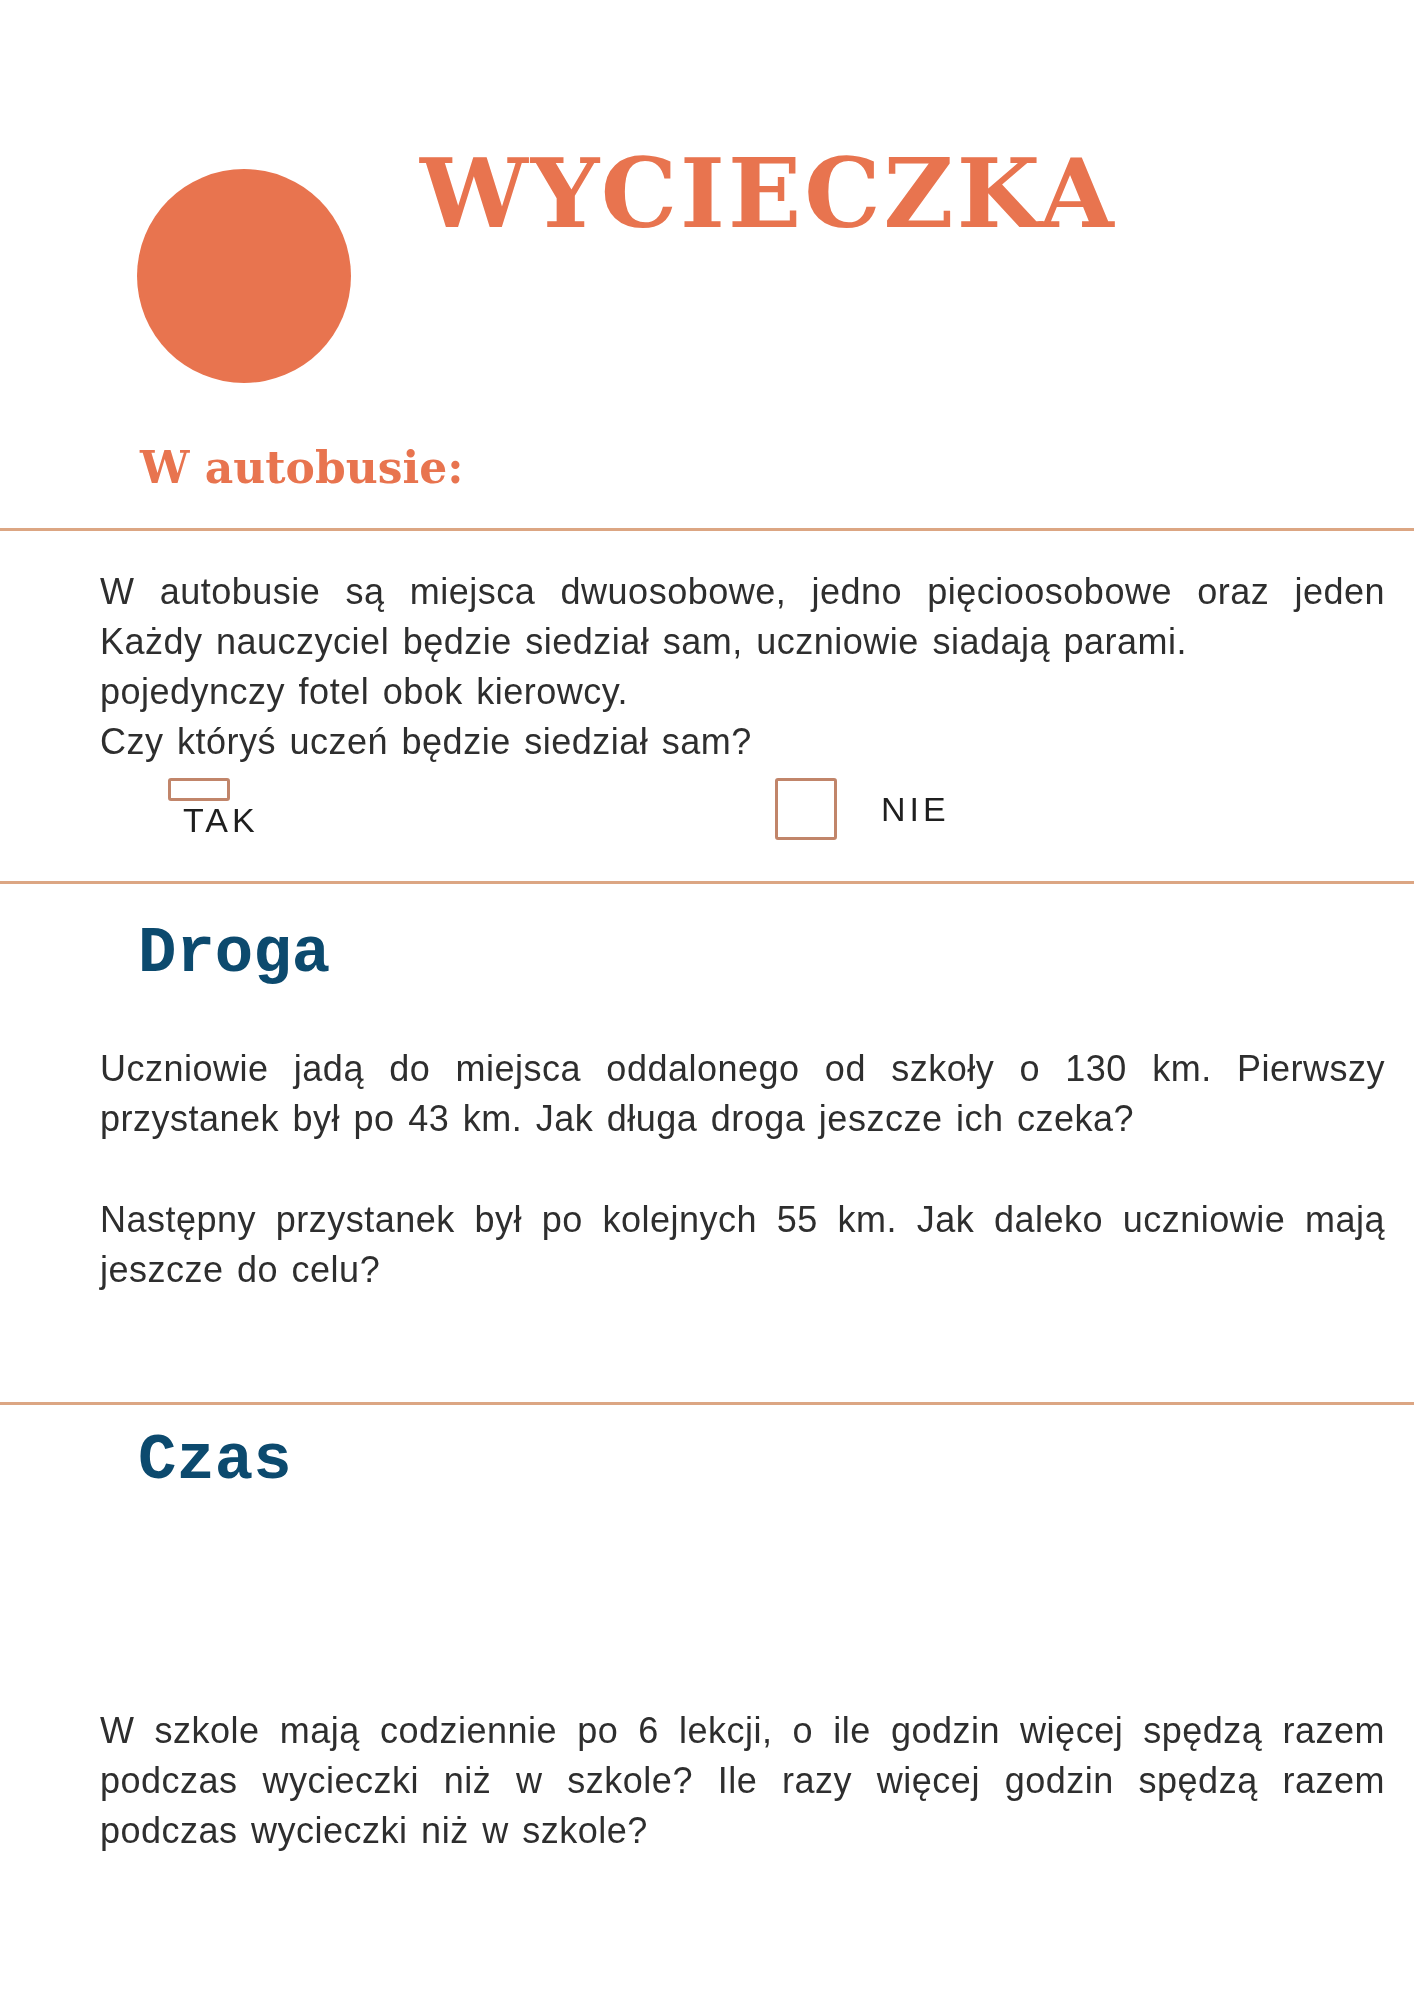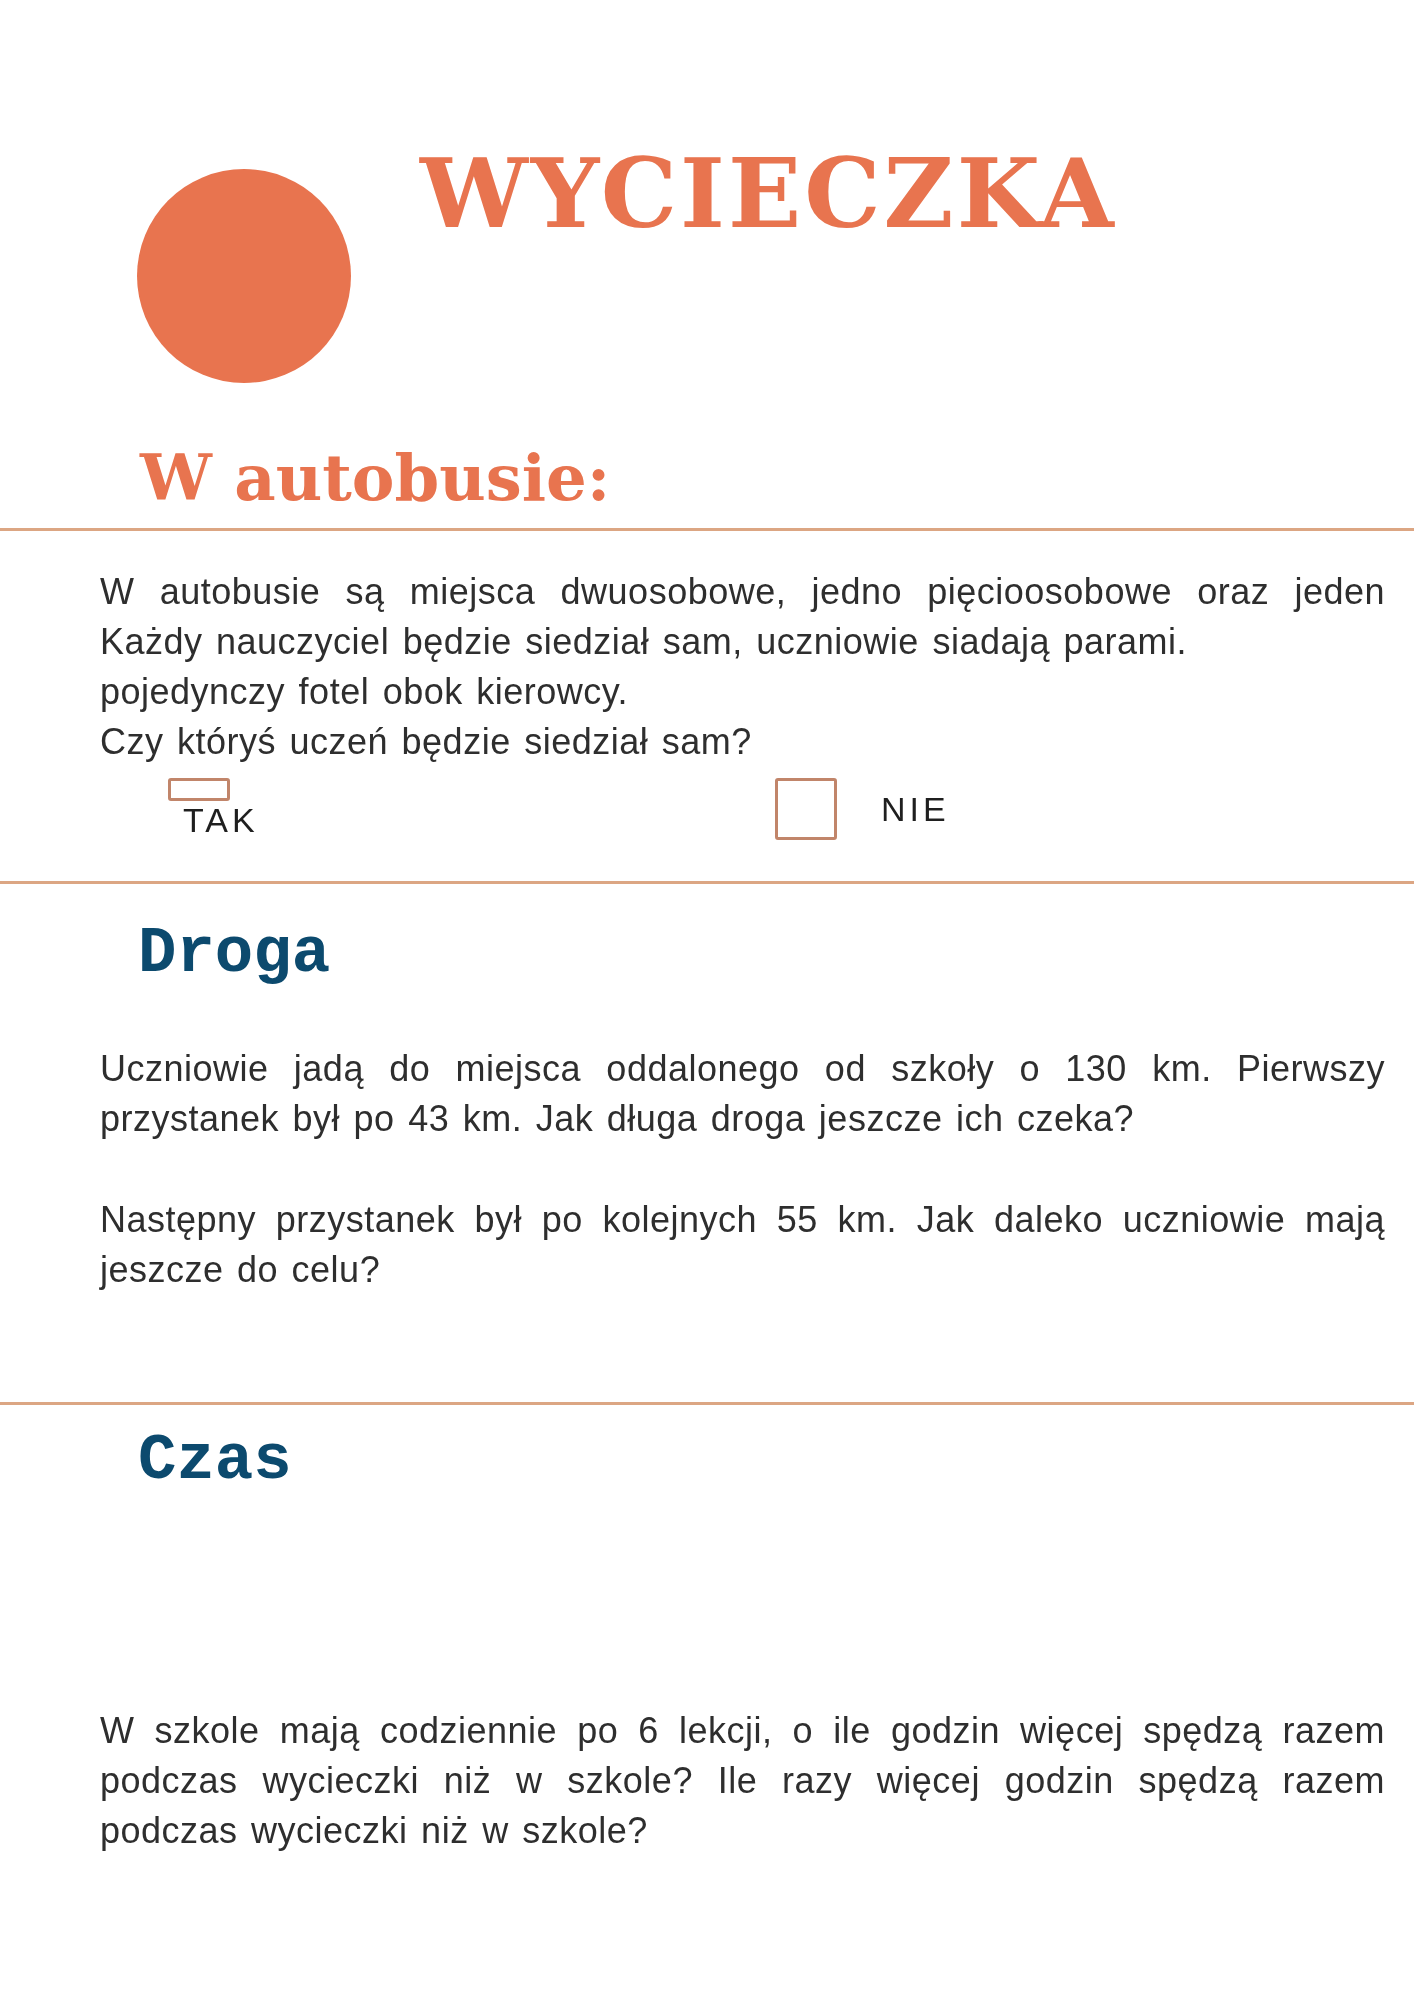--- a/index.html
+++ b/index.html
@@ -33,21 +33,21 @@
     color: #E8744F;
     white-space: nowrap;
   }
 
   
   .h-accent {
     position: absolute;
     left: 140px; top: 446px;
     font-family: "DejaVu Serif", serif;
     font-weight: 700;
-    font-size: 64px;
+    font-size: 44px;
     line-height: 1;
     color: #E8744F;
     white-space: nowrap;
   }
   .h-dark {
     position: absolute;
     font-family: Liberation Mono, monospace;
     font-weight: 700;
     font-size: 64px;
     line-height: 1;

